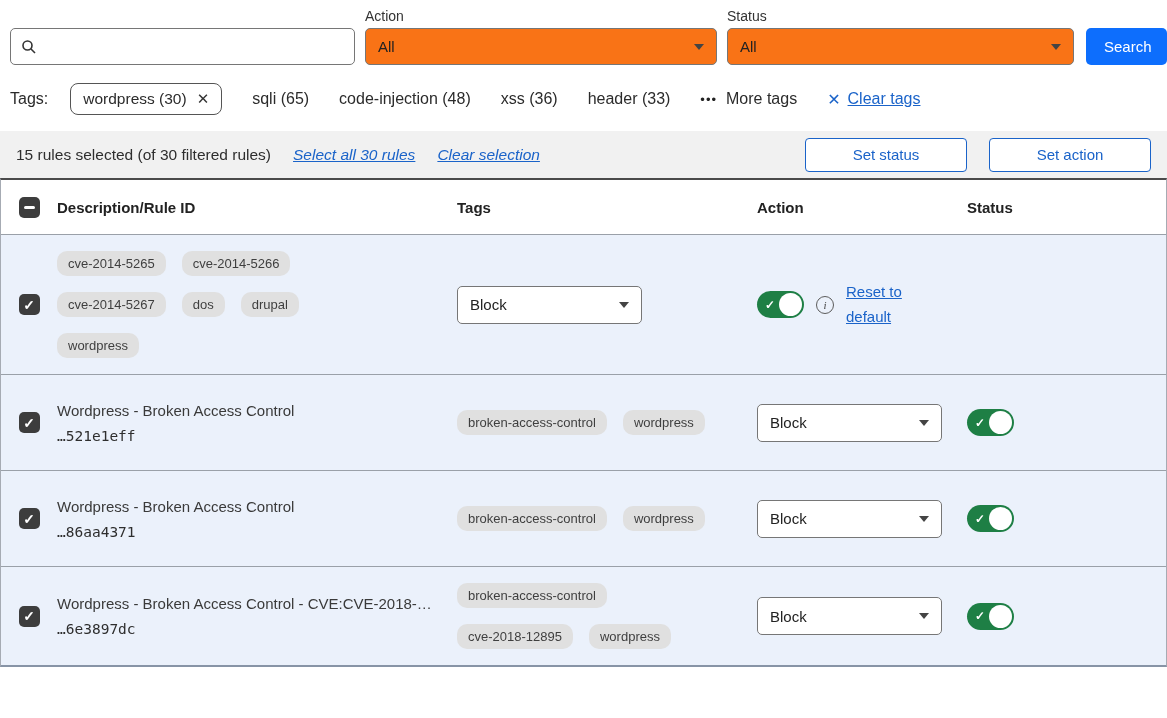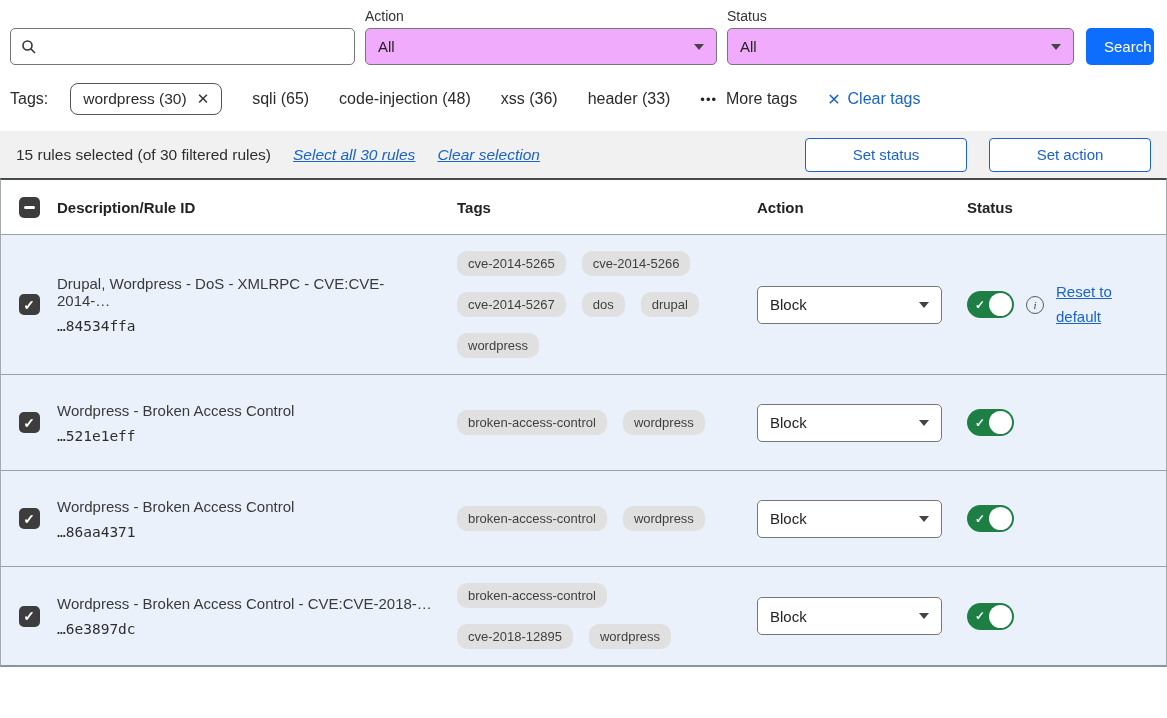--- a/index.html
+++ b/index.html
@@ -32,42 +32,42 @@
   .field{display:flex;flex-direction:column;gap:4px;}
   .field label{font-size:14px;color:#333;}
   .input-wrap{
     display:flex;align-items:center;gap:8px;border:1px solid #767676;border-radius:5px;
     height:37px;background:#fff;padding:0 10px;
   }
   .search-field .input-wrap{width:345px;}
   .input-wrap input{border:none;outline:none;flex:1;font-size:15px;font-family:inherit;background:transparent;}
   .select{
     display:flex;align-items:center;justify-content:space-between;border:1px solid #767676;
-    border-radius:5px;height:37px;background:#f0abfc;padding:0 12px;font-size:15px;color:#222;cursor:pointer;
+    border-radius:5px;height:37px;background:#f97316;padding:0 12px;font-size:15px;color:#222;cursor:pointer;
   }
   .action-field .select{width:352px;}
   .status-field .select{width:347px;}
   .caret{width:0;height:0;border-left:5px solid transparent;border-right:5px solid transparent;border-top:6px solid #444;}
   .btn-primary{
     background:var(--accent-blue);color:#fff;border:none;border-radius:5px;height:37px;
-    padding:0 18px;font-size:15px;font-family:inherit;cursor:pointer;margin-left:2px;width:68px;
+    padding:0 18px;font-size:15px;font-family:inherit;cursor:pointer;margin-left:2px;width:81px;
   }
   
   .tags-bar{display:flex;align-items:center;gap:30px;padding:18px 10px 14px 10px;font-size:16px;color:#2b2b2b;}
   .tags-label{margin-right:-8px;}
   .chip{
     display:inline-flex;align-items:center;gap:10px;border:1.5px solid #555;border-radius:8px;
     padding:6px 12px;font-size:15.5px;cursor:pointer;background:#fff;
   }
   .chip .x{font-size:15px;color:#333;}
   .tag-link{cursor:pointer;font-size:16px;color:#2b2b2b;}
   .more-tags{display:inline-flex;align-items:center;gap:9px;cursor:pointer;}
   .more-tags .dots{font-size:13px;letter-spacing:1px;color:#222;}
   .clear-tags{display:inline-flex;align-items:center;gap:7px;color:var(--link-blue);cursor:pointer;font-size:16px;}
-  .clear-tags .label{}
+  .clear-tags .label{text-decoration:underline;}
   
   .selection-bar{
     display:flex;align-items:center;gap:22px;background:var(--bar-bg);
     height:47px;padding:0 16px;margin-top:2px;
   }
   .selection-summary{font-size:15.5px;color:#2e2e2e;}
   .selection-bar a{color:var(--link-blue);text-decoration:underline;font-size:15.5px;cursor:pointer;font-style:italic;}
   .selection-spacer{flex:1;}
   .btn-outline{
     background:#fff;color:var(--link-blue);border:1px solid var(--link-blue);border-radius:4px;
@@ -195,24 +195,20 @@
       <div class="th">Action</div>
       <div class="th">Status</div>
     </div>
 
     <div class="trow row-grid">
       <div class="cell-check">
         <span class="checkbox">
             <span class="tick">✓</span>
           </span>
       </div>
-      <div class="cell-desc">
-        <div class="desc-text">Drupal, Wordpress - DoS - XMLRPC - CVE:CVE-2014-…</div>
-        <div class="rule-id">…84534ffa</div>
-      </div>
       <div class="cell-tags">
         <span class="pill">cve-2014-5265</span>
         <span class="pill">cve-2014-5266</span>
         <span class="pill">cve-2014-5267</span>
         <span class="pill">dos</span>
         <span class="pill">drupal</span>
         <span class="pill">wordpress</span>
       </div>
       <div class="cell-action">
         <div class="select">

